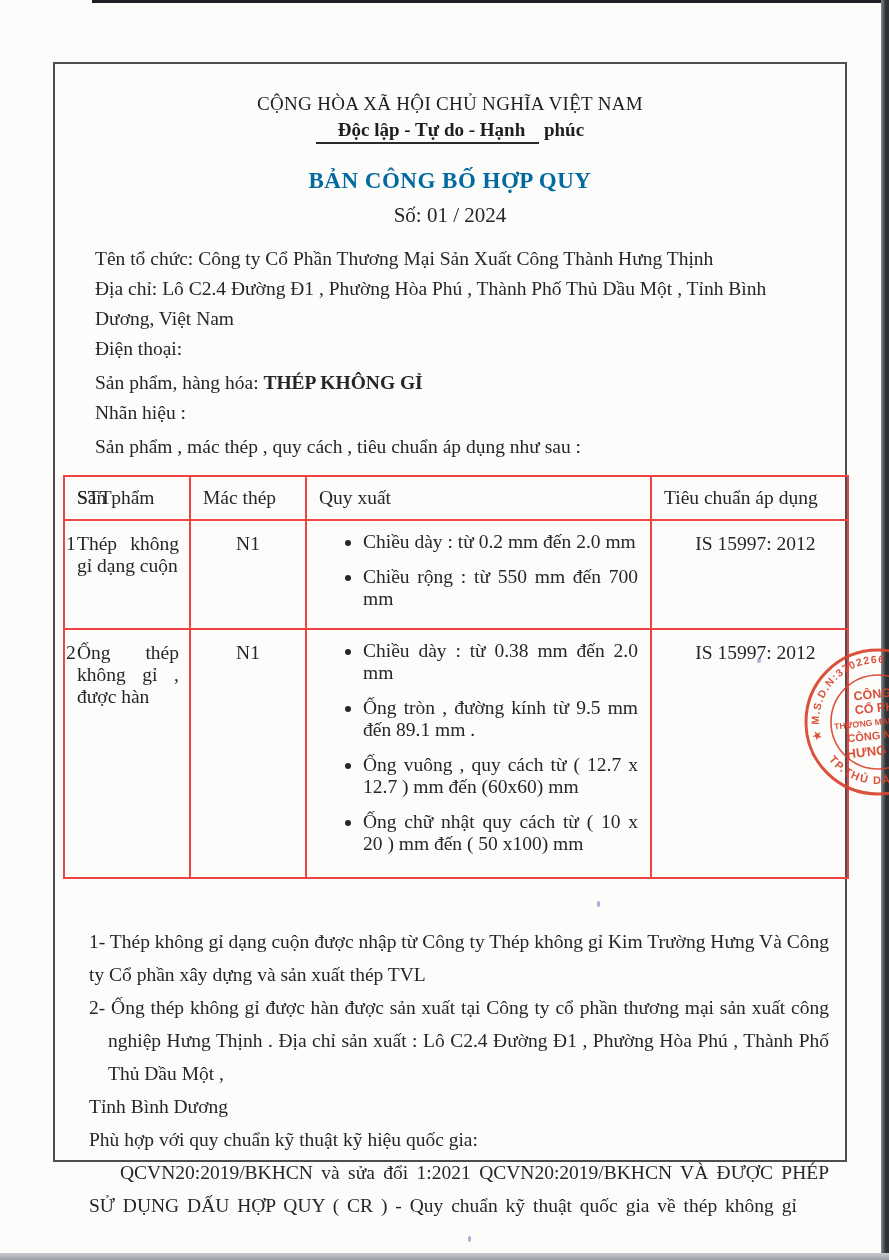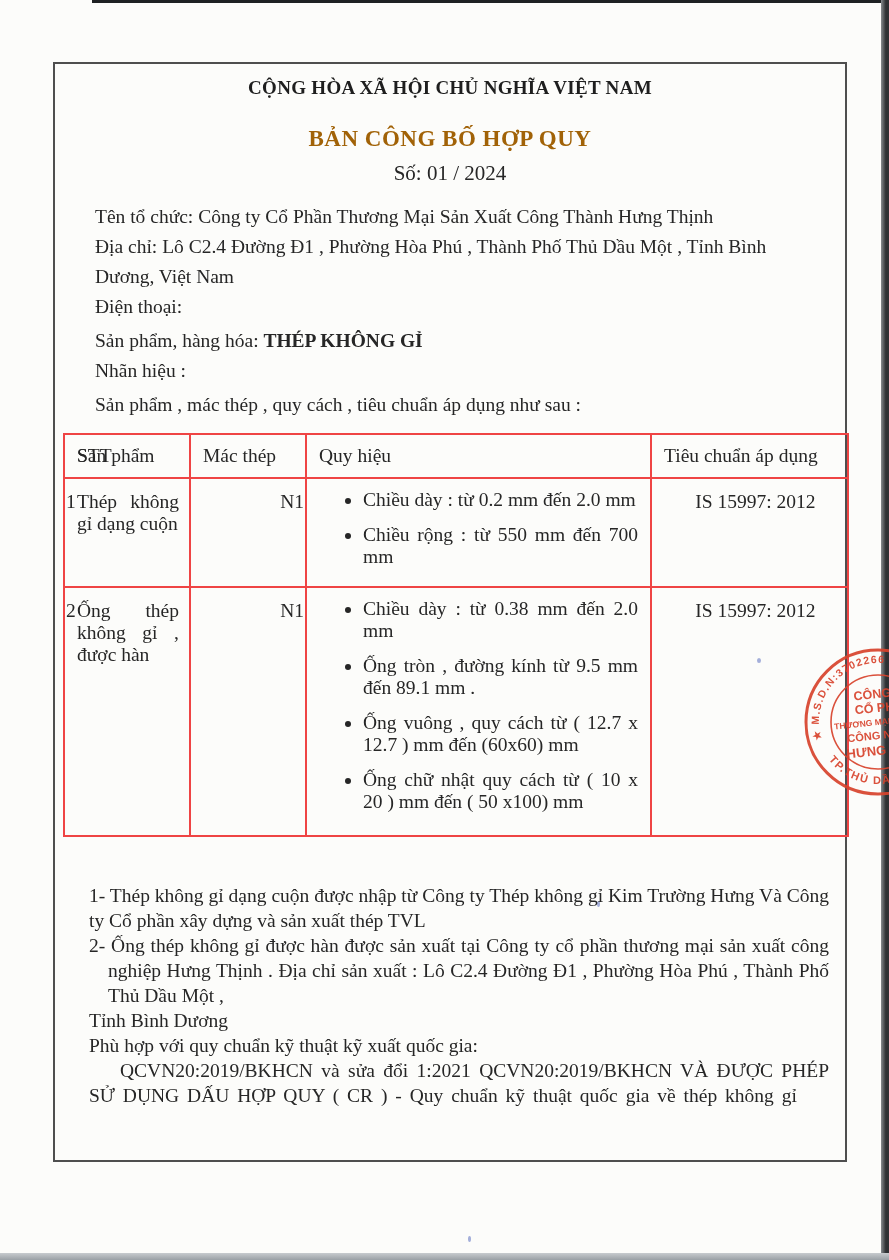--- a/index.html
+++ b/index.html
@@ -16,24 +16,24 @@
   .scan-bottom{position:absolute;left:0;bottom:0;width:889px;height:7px;
     background:linear-gradient(to bottom,#c7cbce,#9aa0a5);}
   .speck{position:absolute;border-radius:50%;background:#5b6fc0;opacity:.55;}
 
   
   .border-box{
     position:absolute;left:53px;top:62px;width:790px;height:1096px;
     border:2px solid #4e4e4e;background:transparent;
   }
   .centered{text-align:center;}
-  .nat-title{margin-top:13px;font-size:19px;font-weight:bold;letter-spacing:.3px;color:#1e1e1e;}
+  .nat-title{margin-top:29px;font-size:19px;font-weight:normal;letter-spacing:.3px;color:#1e1e1e;}
   .motto{margin-top:4px;font-size:19px;font-weight:bold;color:#1e1e1e;}
   .motto .underlined{border-bottom:2px solid #2a2a2a;padding:0 14px 2px 22px;}
-  .doc-title{margin-top:27px;font-size:23px;font-weight:bold;letter-spacing:.5px;color:#a16207;}
+  .doc-title{margin-top:27px;font-size:23px;font-weight:bold;letter-spacing:.5px;color:#0369a1;}
   .doc-number{margin-top:9px;font-size:21px;}
 
   .info{margin:16px 62px 0 40px;font-size:19.5px;line-height:30px;}
   .info p{margin:0;}
   .info .gap{margin-top:4px;}
   .bold{font-weight:bold;}
 
   table.spec{
     margin:13px 0 0 8px;border-collapse:collapse;table-layout:fixed;
     width:776px;font-size:19.5px;
@@ -41,29 +41,29 @@
   table.spec th, table.spec td{border:2px solid #ef4444;vertical-align:top;}
   table.spec th{font-weight:normal;text-align:left;height:42px;vertical-align:middle;padding:0 6px 0 12px;}
   th.c-stt, td.c-stt{text-align:center;}
   td{padding-top:12px;}
   td.c-stt{width:52px;}
   th.c-sp, td.c-sp{width:106px;}
   th.c-mt, td.c-mt{width:96px;}
   th.c-qc, td.c-qc{width:325px;}
   th.c-tc, td.c-tc{width:177px;}
   td.c-sp{padding:12px 10px 0 12px;text-align:justify;}
-  td.c-mt{text-align:right;}
+  td.c-mt{text-align:center;}
   td.c-tc{padding:12px 8px 0 20px;text-align:center;}
   td.c-qc{padding:6px 0 0 0;}
   td.c-qc ul{margin:0;padding:4px 10px 0 56px;}
   td.c-qc li{margin-bottom:13px;text-align:justify;padding-right:2px;}
   tr.row-1 td{height:94px;}
   tr.row-2 td{height:234px;}
 
-  .notes{margin:46px 16px 0 34px;font-size:19.5px;line-height:25px;}
+  .notes{margin:46px 16px 0 34px;font-size:19.5px;line-height:33px;}
   .notes p{margin:0;}
   .note-1{text-align:justify;}
   .note-2{padding-left:19px;text-indent:-19px;text-align:justify;}
   .conformity-detail{margin-left:-31px;text-indent:31px;text-align:justify;word-spacing:3px;}
 
   
   .stamp{position:absolute;left:795px;top:648px;width:180px;height:165px;opacity:.92;}
 </style>
 </head>
 <body>
@@ -72,41 +72,42 @@
 <div class="scan-right"></div>
 <div class="scan-bottom"></div>
 <div class="speck" style="left:757px;top:658px;width:4px;height:5px;"></div>
 <div class="speck" style="left:597px;top:901px;width:3px;height:6px;"></div>
 <div class="speck" style="left:468px;top:1236px;width:3px;height:6px;"></div>
 
 <div class="border-box">
 
   <div class="centered nat-title">CỘNG HÒA XÃ HỘI CHỦ NGHĨA VIỆT NAM</div>
 
+  <div class="centered motto"><span class="underlined">Độc lập - Tự do - Hạnh</span><span> phúc</span></div>
 
   <div class="centered doc-title">BẢN CÔNG BỐ HỢP QUY</div>
 
   <div class="centered doc-number">Số: 01 / 2024</div>
 
   <div class="info">
     <p>Tên tổ chức: Công ty Cổ Phần Thương Mại Sản Xuất Công Thành Hưng Thịnh</p>
     <p>Địa chỉ: Lô C2.4 Đường Đ1 , Phường Hòa Phú , Thành Phố Thủ Dầu Một , Tỉnh Bình Dương, Việt Nam</p>
     <p>Điện thoại:</p>
     <p class="gap"><span>Sản phẩm, hàng hóa: </span><span class="bold">THÉP KHÔNG GỈ</span></p>
     <p>Nhãn hiệu :</p>
     <p class="gap">Sản phẩm , mác thép , quy cách , tiêu chuẩn áp dụng như sau :</p>
   </div>
 
   <table class="spec">
     <thead>
       <tr>
         <th class="c-stt">STT</th>
         <th class="c-sp">Sản phẩm</th>
         <th class="c-mt">Mác thép</th>
-        <th class="c-qc">Quy hiệu</th>
+        <th class="c-qc">Quy xuất</th>
         <th class="c-tc">Tiêu chuẩn áp dụng</th>
       </tr>
     </thead>
     <tbody>
       <tr class="row-1">
         <td class="c-stt">1</td>
         <td class="c-sp">Thép không gỉ dạng cuộn</td>
         <td class="c-mt">N1</td>
         <td class="c-qc">
             <ul>
@@ -130,21 +131,21 @@
           </td>
         <td class="c-tc">IS 15997: 2012</td>
       </tr>
     </tbody>
   </table>
 
   <div class="notes">
     <p class="note-1">1- Thép không gỉ dạng cuộn được nhập từ Công ty Thép không gỉ Kim Trường Hưng Và Công ty Cổ phần xây dựng và sản xuất thép TVL</p>
     <p class="note-2">2- Ống thép không gỉ được hàn được sản xuất tại Công ty cổ phần thương mại sản xuất công nghiệp Hưng Thịnh . Địa chỉ sản xuất : Lô C2.4 Đường Đ1 , Phường Hòa Phú , Thành Phố Thủ Dầu Một ,</p>
     <p>Tỉnh Bình Dương</p>
-    <p>Phù hợp với quy chuẩn kỹ thuật kỹ xuất quốc gia:</p>
+    <p>Phù hợp với quy chuẩn kỹ thuật kỹ hiệu quốc gia:</p>
     <p class="conformity-detail">QCVN20:2019/BKHCN và sửa đổi 1:2021 QCVN20:2019/BKHCN VÀ ĐƯỢC PHÉP SỬ DỤNG DẤU HỢP QUY ( CR ) -  Quy chuẩn kỹ thuật quốc gia về thép không gỉ</p>
   </div>
 
 </div>
 
 <svg class="stamp" viewBox="0 0 180 165">
   <g fill="none" stroke="#d8432c">
     <circle cx="83" cy="74" r="72" stroke-width="3"></circle>
     <circle cx="83" cy="74" r="47" stroke-width="1.6"></circle>
   </g>

